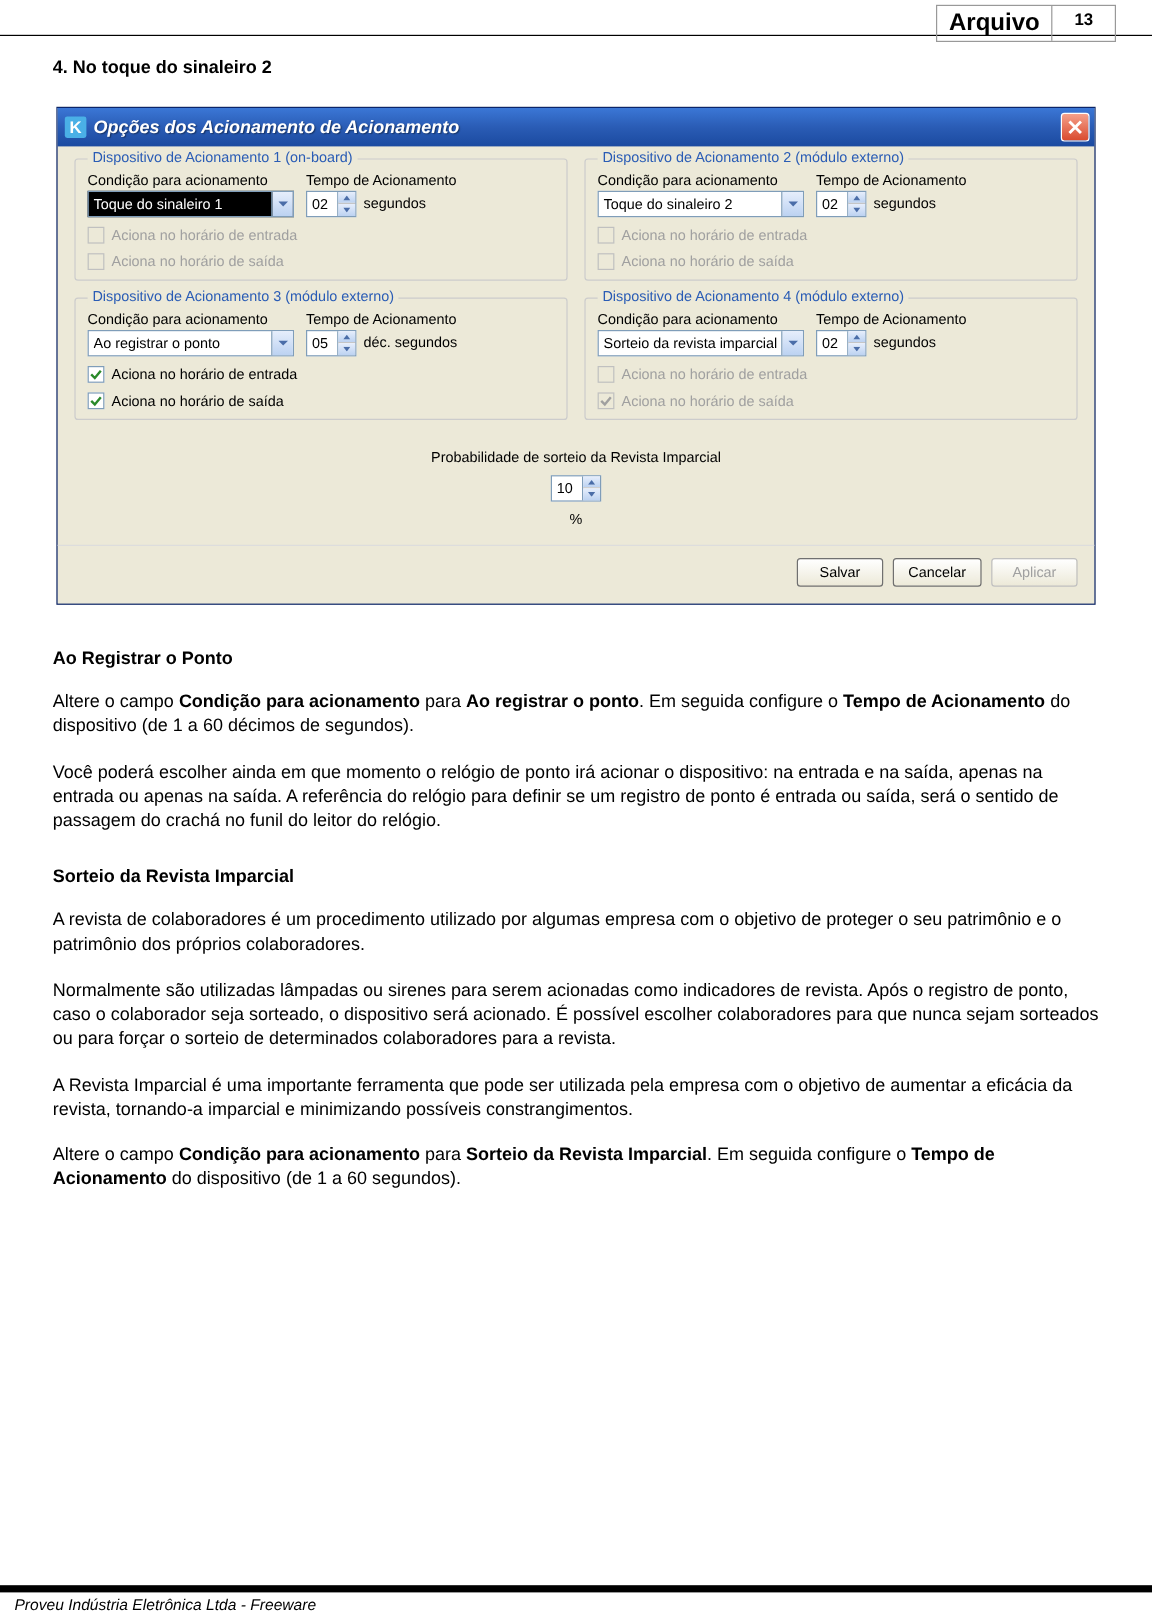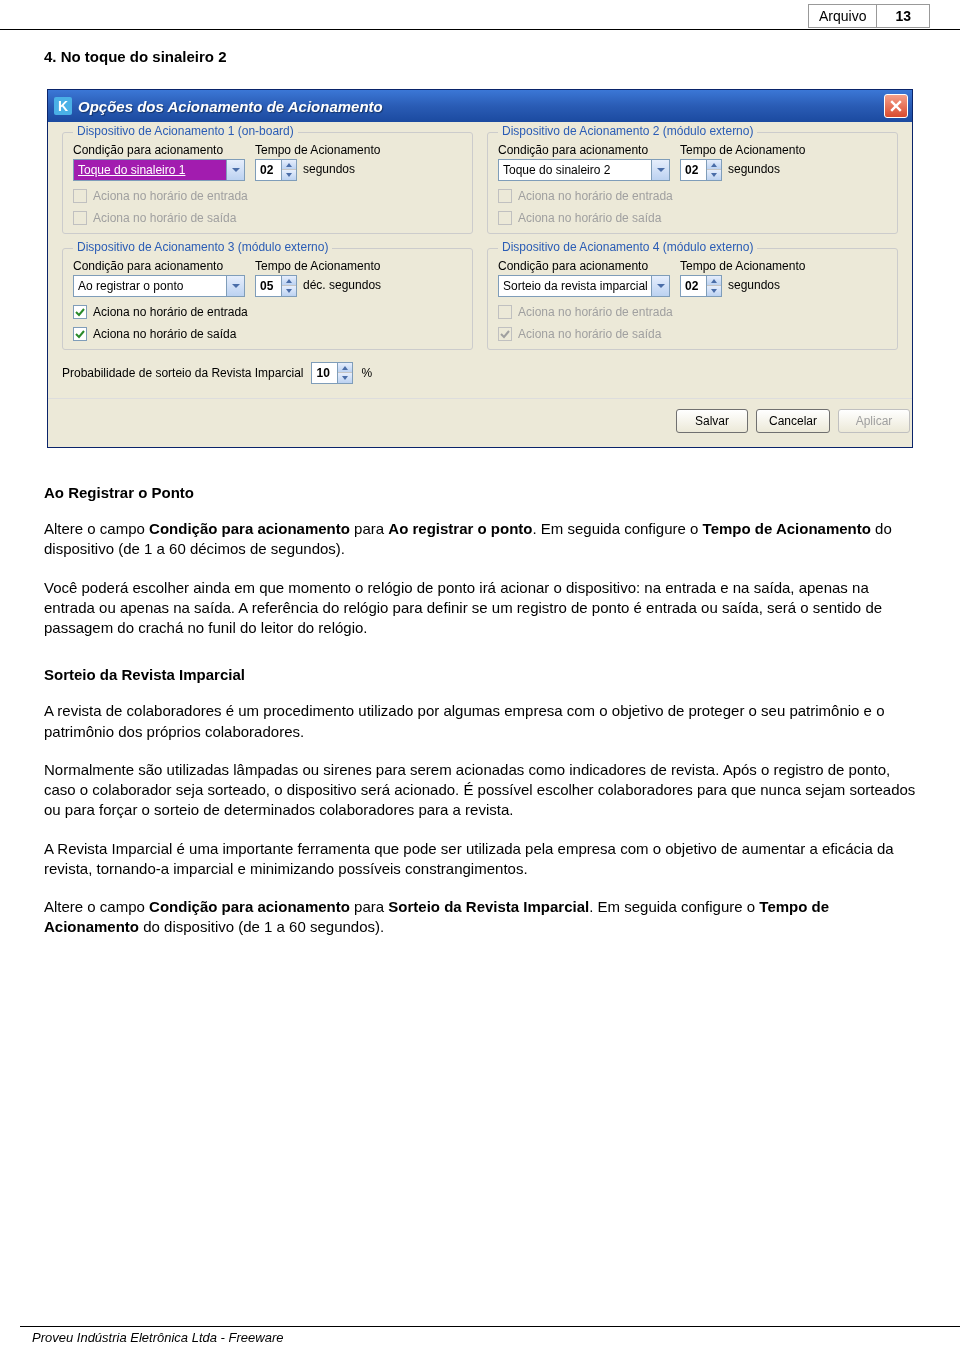--- a/index.html
+++ b/index.html
@@ -18,22 +18,22 @@
   }
   .header-box {
     position: absolute;
     right: 30px;
     top: 4px;
     display: flex;
     border: 1px solid #999;
   }
   .header-label {
     padding: 3px 10px;
-    font-size: 14px;
-    font-weight: normal;
+    font-size: 20px;
+    font-weight: bold;
     border-right: 1px solid #999;
   }
   .header-num {
     padding: 3px 18px;
     font-size: 14px;
     font-weight: bold;
   }
   .content {
     padding: 18px 44px 0 44px;
   }
@@ -125,42 +125,42 @@
     display: flex;
     align-items: center;
     border: 1px solid #7f9db9;
     background: #fff;
     height: 22px;
     width: 172px;
     font-size: 12px;
     padding-left: 4px;
     position: relative;
   }
-  .combo.selected { background: #a21caf; color: #fff; text-decoration: underline; }
+  .combo.selected { background: #000000; color: #fff; }
   .combo-text { flex: 1; white-space: nowrap; overflow: hidden; }
   .combo-btn {
     width: 18px;
     height: 20px;
     background: linear-gradient(to bottom, #e6eefc, #bcd2f1);
     border-left: 1px solid #7f9db9;
     display: flex;
     align-items: center;
     justify-content: center;
   }
   .combo-btn svg { width: 8px; height: 8px; }
   .spinner {
     display: flex;
     align-items: center;
     border: 1px solid #7f9db9;
     background: #fff;
     height: 22px;
     width: 42px;
     font-size: 12px;
   }
-  .spinner-val { flex: 1; padding-left: 4px; font-weight: bold; }
+  .spinner-val { flex: 1; padding-left: 4px; }
   .spinner-btns { display: flex; flex-direction: column; border-left: 1px solid #7f9db9; }
   .spinner-btn {
     height: 10px;
     width: 14px;
     background: linear-gradient(to bottom, #e6eefc, #bcd2f1);
     display: flex;
     align-items: center;
     justify-content: center;
   }
   .spinner-btn:first-child { border-bottom: 1px solid #c5c5c5; }
@@ -185,28 +185,29 @@
     align-items: center;
     justify-content: center;
   }
   .checkbox.disabled { background: #ece9d8; border-color: #c0c0c0; }
   .checkbox svg { width: 10px; height: 10px; }
   .check-label.disabled { color: #a0a0a0; }
   .prob-row {
     display: flex;
     align-items: center;
     gap: 8px;
-    margin-top: 12px;
-    font-size: 12px;
+    margin-top: 24px;
+    font-size: 12px;
+    flex-direction: column;
   }
   .dialog-footer {
     display: flex;
     justify-content: flex-end;
     gap: 8px;
-    padding: 10px 2px 14px 14px;
+    padding: 10px 14px 14px 14px;
     border-top: 1px solid #ddd;
     align-items: flex-end;
   }
   .btn {
     height: 24px;
     min-width: 72px;
     padding: 0 12px;
     font-size: 12px;
     background: linear-gradient(to bottom, #fff, #ece9d8);
     border: 1px solid #707070;
@@ -220,25 +221,24 @@
     font-size: 15px;
     line-height: 1.35;
     margin-bottom: 18px;
   }
   .body-title { font-weight: bold; font-size: 15px; margin-bottom: 18px; }
   .page-footer {
     position: absolute;
     bottom: 8px;
     left: 0;
     right: 0;
-    border-top: 1px solid #000000;
+    border-top: 6px solid #000000;
     padding: 3px 24px 0 12px;
     font-size: 13px;
     font-style: italic;
-    margin-left: 20px;
   }
 </style>
 </head>
 <body>
 
 <div class="page-header">
   <div class="header-box">
     <div class="header-label">Arquivo</div>
     <div class="header-num">13</div>
   </div>

